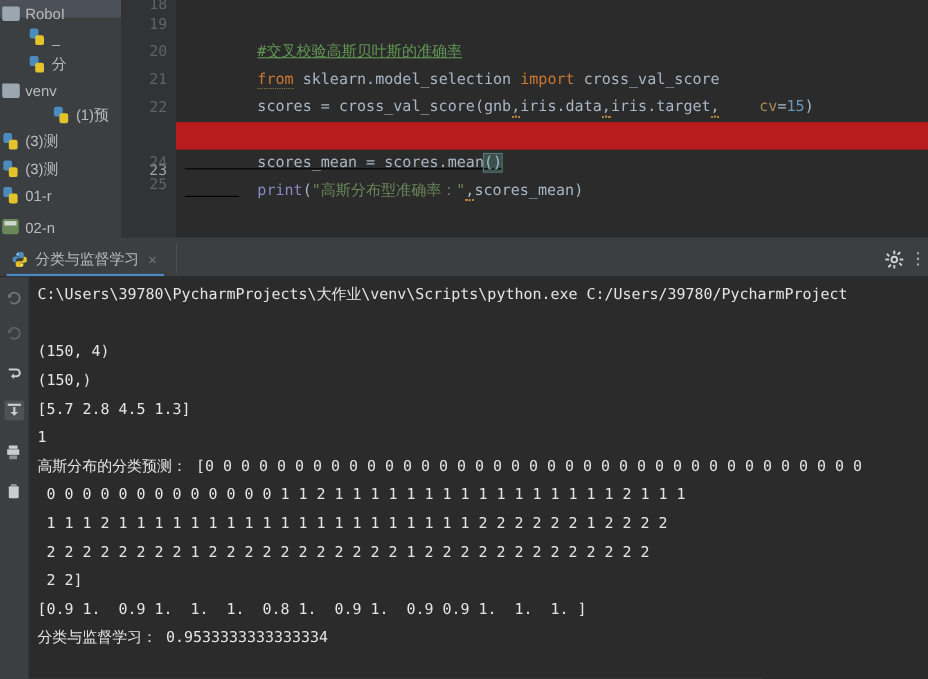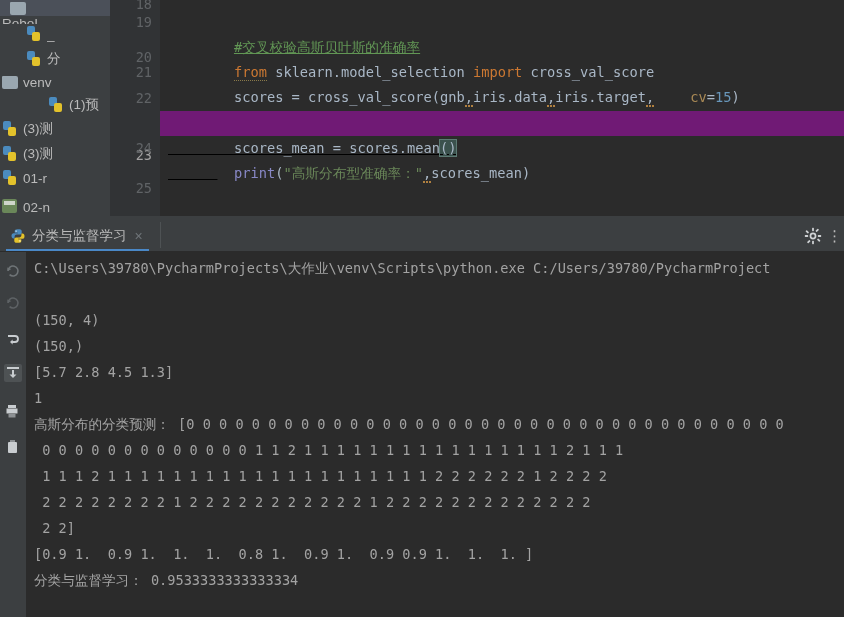--- a/index.html
+++ b/index.html
@@ -74,21 +74,21 @@
   #code {
     position: absolute; left: 160px; top: 0; width: 684px; height: 220px;
     background: #2b2b2b;
     font-family: "DejaVu Sans Mono", monospace;
     font-size: 13.7px;
   }
   .cline {
     position: absolute; left: 8px; height: 25px; line-height: 25px;
     white-space: pre;
   }
-  .cline.hl { left: 0; width: 684px; background: #701a75; padding-left: 8px; text-decoration: underline; }
+  .cline.hl { left: 0; width: 684px; background: #b91c1c; padding-left: 8px; text-decoration: underline; }
   .tok-comment { color: #629755; text-decoration: underline; text-decoration-color:#629755; }
   .tok-kw { color: #cc7832; }
   .tok-kw-u { color: #cc7832; border-bottom: 1px dotted #8a7a4a; }
   .tok-plain { color: #a9b7c6; }
   .tok-func { color: #8888c6; }
   .tok-str { color: #6a8759; }
   .tok-num { color: #6897bb; }
   .tok-named { color: #aa8a56; margin-left: 36px; }
   .tok-hl-paren { color: #a9b7c6; background: #3b514d; outline:1px solid #5c7a73; }
   .comma-err { border-bottom: 2px dotted #b08040; }
@@ -146,39 +146,39 @@
   #console {
     position:absolute; left:26px; top:32px; width:818px; height:365px;
     background:#2b2b2b;
     overflow:hidden;
   }
   .oline {
     position:absolute; left:8px; height:24px; line-height:24px;
     white-space:pre;
     font-family:"DejaVu Sans Mono", monospace;
     font-size:13.6px;
-    color:#a3a3a3;
+    color:#e5e5e5;
   }
 
   
   #code-scroll-track {
     position:absolute; right:0; top:0; width:0px; height:220px;
   }
 </style>
 </head>
 <body>
 
 <div id="app">
 
   <div id="editor-area">
 
     <div id="project-sliver">
       <div id="tree-selection"></div>
 
-      <div class="tree-row indent0" style="top:0;position:absolute;flex-direction:column;">
+      <div class="tree-row indent0" style="top:0;position:absolute;">
         <span class="tico">
             <span class="ico-folder"></span>
           </span>
         <span class="tlbl">RoboI</span>
       </div>
       <div class="tree-row indent1" style="top:22px;position:absolute;">
         <span class="tico">
             <span class="ico-py"></span>
           </span>
         <span class="tlbl">_</span>
@@ -223,26 +223,26 @@
         <span class="tico">
             <span class="ico-green"></span>
           </span>
         <span class="tlbl">02-n</span>
       </div>
     </div>
 
     <div id="gutter">
       <span class="lnum" style="top:-4px;">18</span>
       <span class="lnum" style="top:14px;">19</span>
-      <span class="lnum" style="top:49px;">20</span>
+      <span class="lnum" style="top:39px;">20</span>
       <span class="lnum" style="top:64px;">21</span>
       <span class="lnum" style="top:90px;">22</span>
       <span class="lnum current" style="top:115px;margin-top:32px;">23</span>
       <span class="lnum" style="top:140px;">24</span>
-      <span class="lnum" style="top:180px;">25</span>
+      <span class="lnum" style="top:160px;">25</span>
     </div>
 
     <div id="code">
 
       <div class="cline" style="top:10px;">
         <span class="tok-comment">#交叉校验高斯贝叶斯的准确率</span>
       </div>
 
       <div class="cline" style="top:35px;">
         <span class="tok-kw-u">from</span><span class="tok-plain"> sklearn.model_selection </span><span class="tok-kw">import</span><span class="tok-plain"> cross_val_score</span>

